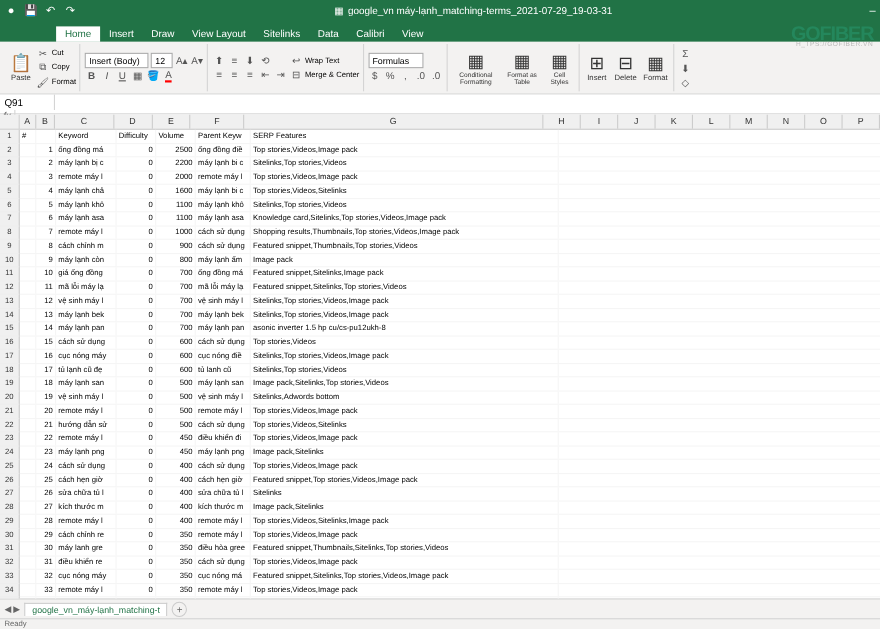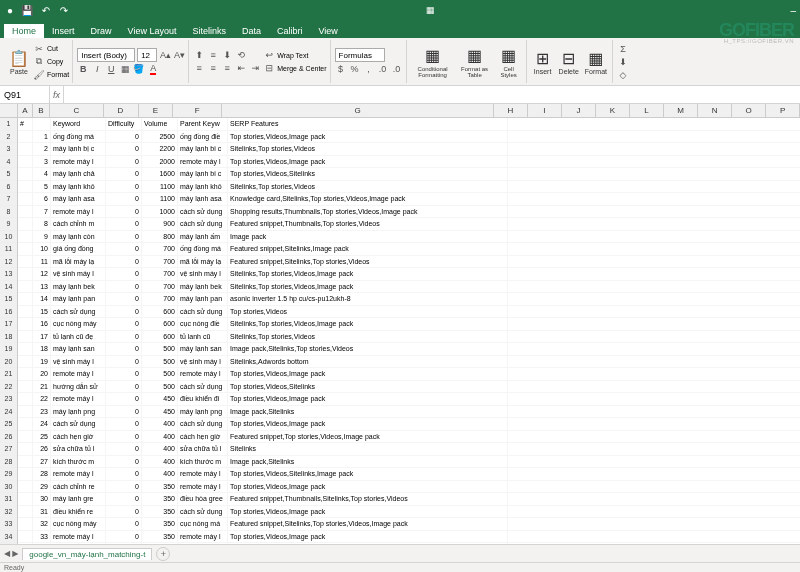--- a/index.html
+++ b/index.html
@@ -6,33 +6,33 @@
 body { width: 800px; height: 572px; overflow: hidden; background: #fff; font-size: 9px; position: relative; }
 
 .title-bar { background: #217346; height: 20px; display: flex; align-items: center; color: #fff; padding: 0 4px; }
 .qat { display: flex; gap: 6px; align-items: center; }
 .qat-icon { width: 12px; height: 12px; display: flex; align-items: center; justify-content: center; font-size: 10px; }
 .title-text { flex: 1; text-align: center; font-size: 9px; display: flex; align-items: center; justify-content: center; gap: 4px; }
 .win-controls { display: flex; gap: 8px; font-size: 10px; }
 
 .ribbon-tabs { background: #217346; height: 18px; display: flex; align-items: flex-end; padding: 0 4px; }
 .tab { padding: 2px 8px; font-size: 9px; color: #fff; cursor: pointer; }
-.tab.active { background: #fff; color: #217346; }
+.tab.active { background: #fff; color: #217346; margin-left: 47px; }
 
 .ribbon { background: #f3f2f1; height: 48px; border-bottom: 1px solid #d4d4d4; display: flex; align-items: center; padding: 2px 4px; gap: 1px; overflow: hidden; }
 .ribbon-group { display: flex; align-items: center; gap: 2px; border-right: 1px solid #d4d4d4; padding: 0 3px; height: 100%; }
 .rbtn { display: flex; flex-direction: column; align-items: center; justify-content: center; padding: 1px 2px; font-size: 7px; color: #333; cursor: pointer; }
 .rbtn-icon { width: 14px; height: 14px; display: flex; align-items: center; justify-content: center; font-size: 11px; }
 .rbtn-lg .rbtn-icon { width: 20px; height: 20px; font-size: 16px; }
 .rstack { display: flex; flex-direction: column; gap: 1px; }
 .rrow { display: flex; gap: 2px; align-items: center; }
 .font-sel { border: 1px solid #ababab; background: #fff; padding: 1px 3px; font-size: 8px; height: 14px; display: flex; align-items: center; }
 .sm-icon { width: 12px; height: 12px; font-size: 9px; display: flex; align-items: center; justify-content: center; color: #555; cursor: pointer; }
 
-.formula-bar { height: 18px; display: flex; border-bottom: 1px solid #d4d4d4; background: #fff; }
+.formula-bar { height: 18px; display: flex; border-bottom: 1px solid #d4d4d4; background: #fff; flex-direction: column; }
 .name-box { width: 50px; border-right: 1px solid #d4d4d4; padding: 2px 4px; font-size: 9px; display: flex; align-items: center; }
 .fx { width: 14px; border-right: 1px solid #d4d4d4; display: flex; align-items: center; justify-content: center; font-style: italic; font-size: 9px; color: #666; }
 .formula-input { flex: 1; padding: 2px 4px; font-size: 9px; }
 
 .grid-area { height: 440px; overflow: hidden; position: relative; }
 .corner { position: absolute; left: 0; top: 0; width: 18px; height: 14px; background: #f0f0f0; border-right: 1px solid #ccc; border-bottom: 1px solid #ccc; }
 .col-headers { position: absolute; left: 18px; top: 0; right: 0; height: 14px; display: flex; background: #f0f0f0; border-bottom: 1px solid #ccc; }
 .col-h { border-right: 1px solid #ccc; text-align: center; font-size: 8px; color: #333; display: flex; align-items: center; justify-content: center; }
 .row-headers { position: absolute; left: 0; top: 14px; width: 18px; background: #f0f0f0; border-right: 1px solid #ccc; }
 .row-h { height: 12.5px; text-align: center; font-size: 7px; color: #333; border-bottom: 1px solid #eee; display: flex; align-items: center; justify-content: center; }
@@ -56,20 +56,21 @@
 
 <div class="title-bar">
   <div class="qat">
     <span class="qat-icon">●</span>
     <span class="qat-icon">💾</span>
     <span class="qat-icon">↶</span>
     <span class="qat-icon">↷</span>
   </div>
   <div class="title-text">
     <span>▦</span>
+    <span>google_vn máy-lạnh_matching-terms_2021-07-29_19-03-31</span>
   </div>
   <div class="win-controls">
     <span>–</span>
   </div>
 </div>
 
 <div class="ribbon-tabs" id="rtabs">
     <div class="tab active">Home</div>
     <div class="tab">Insert</div>
     <div class="tab">Draw</div>

